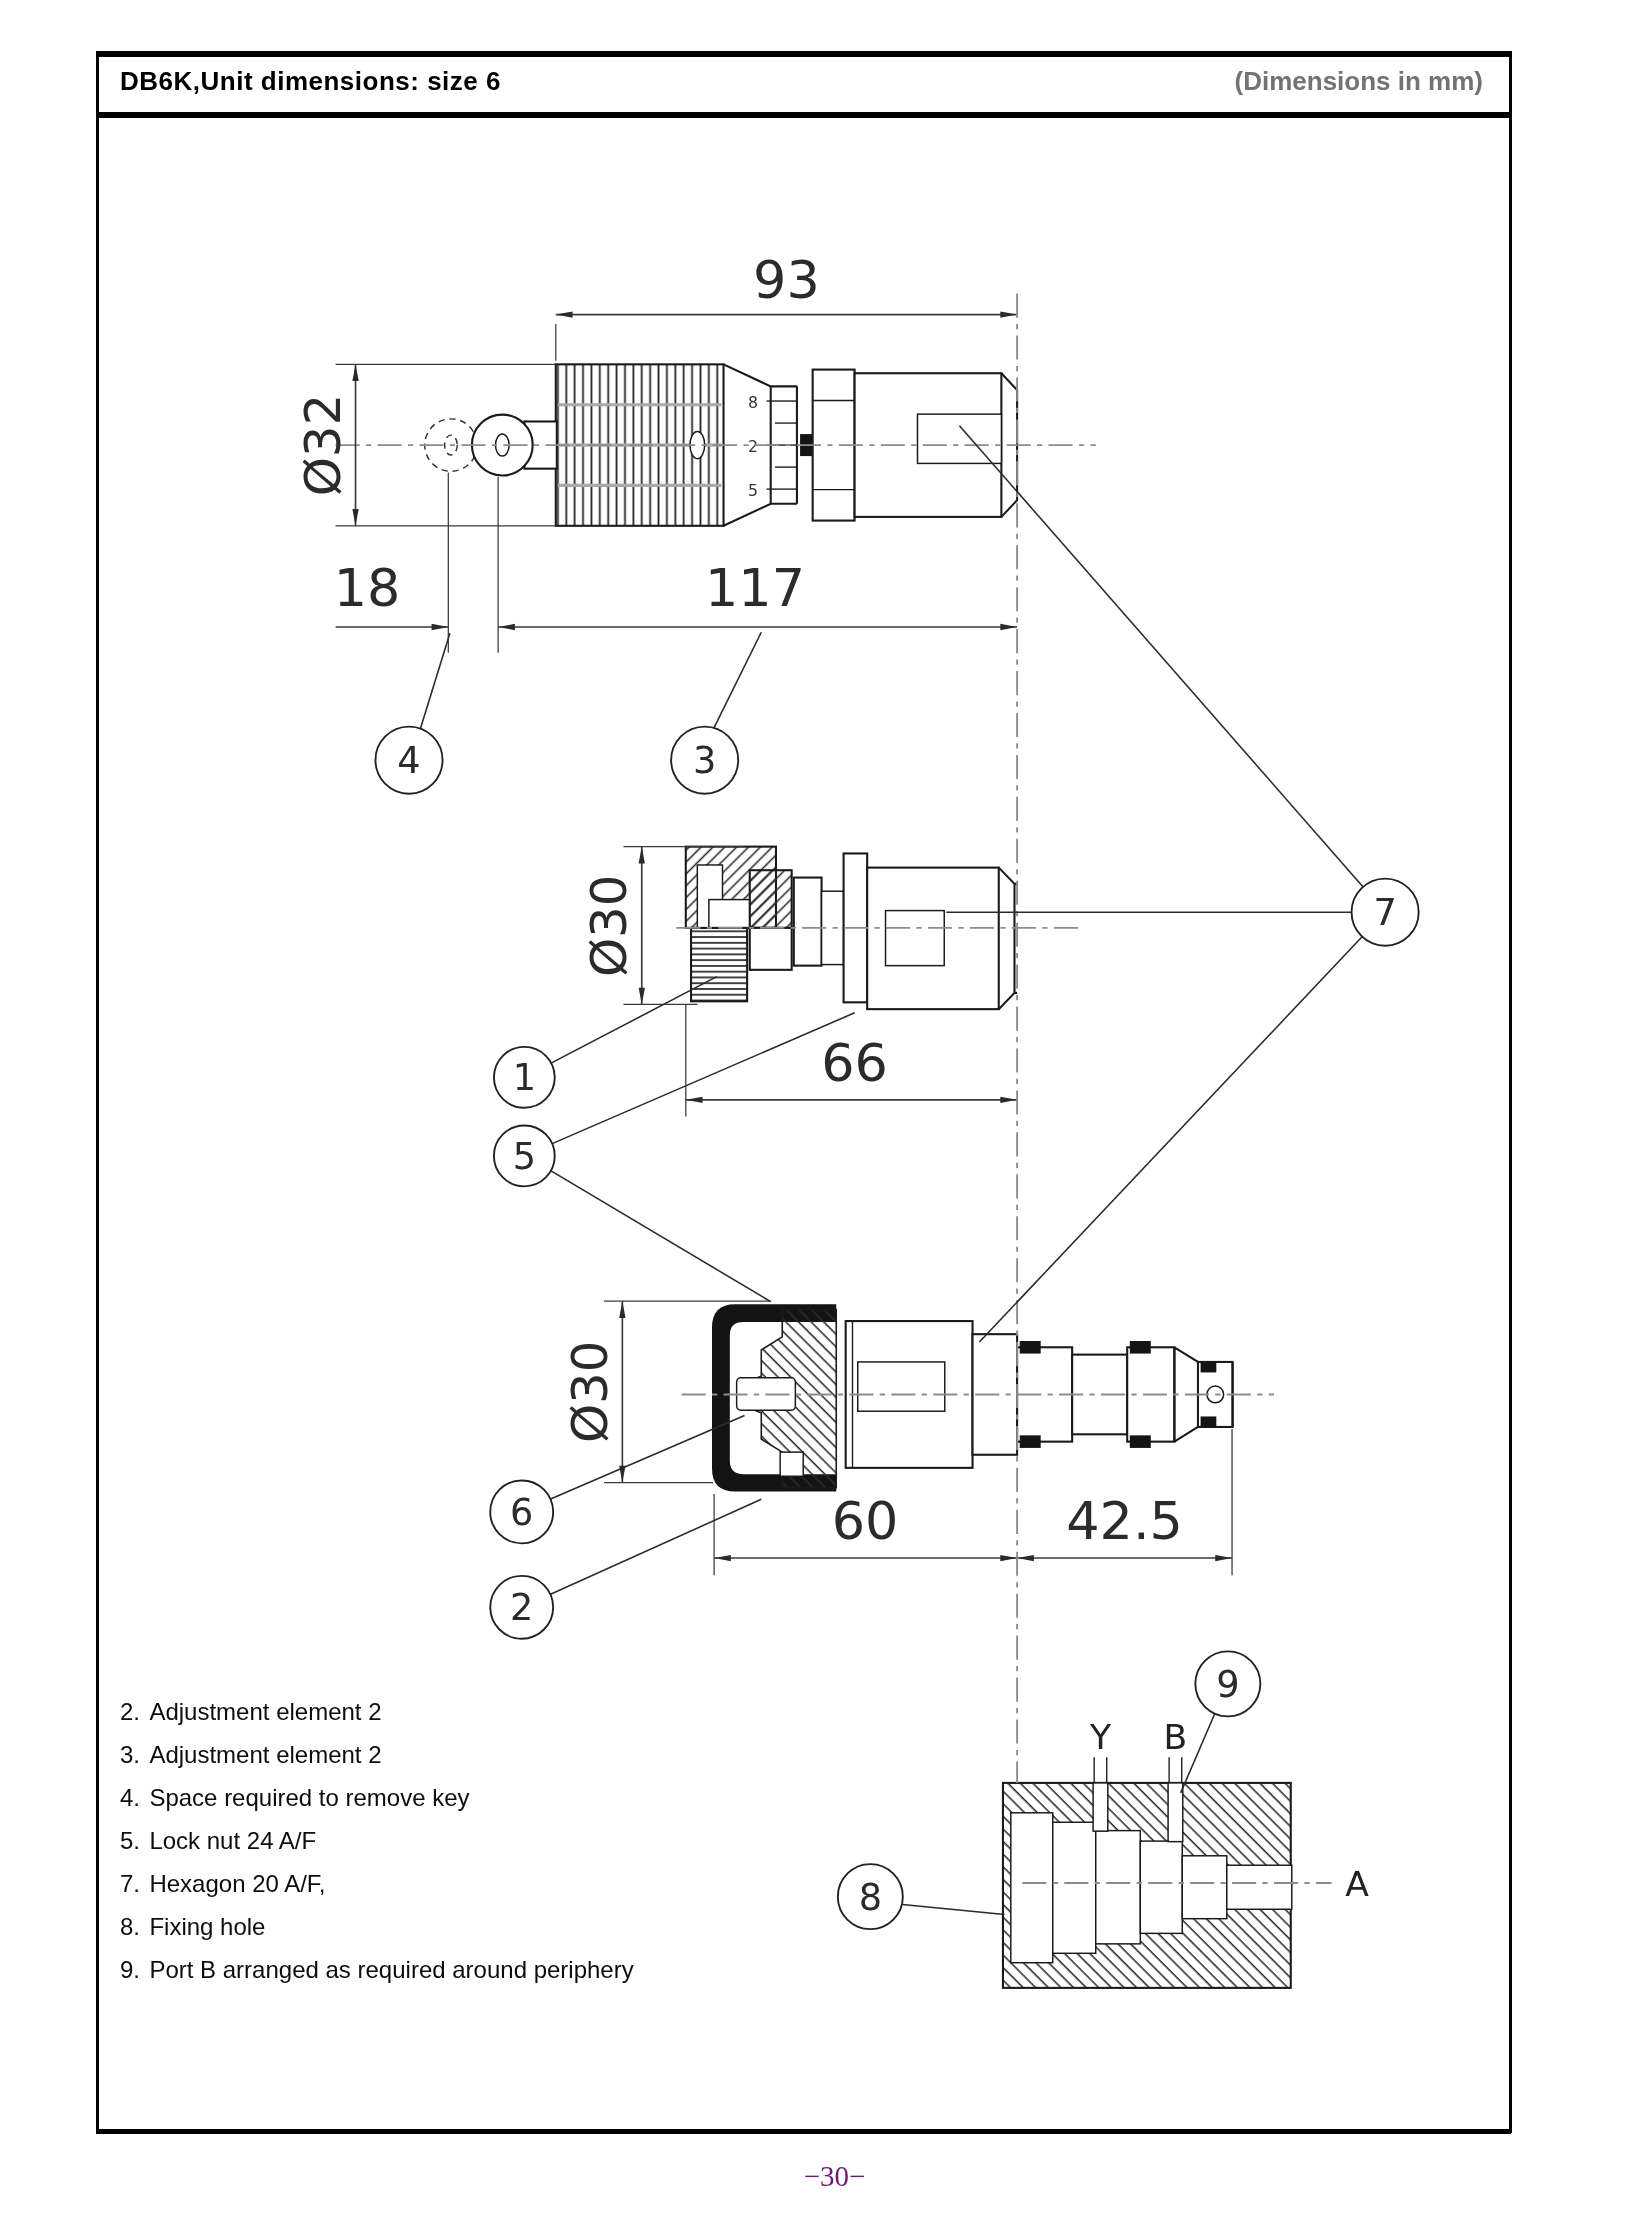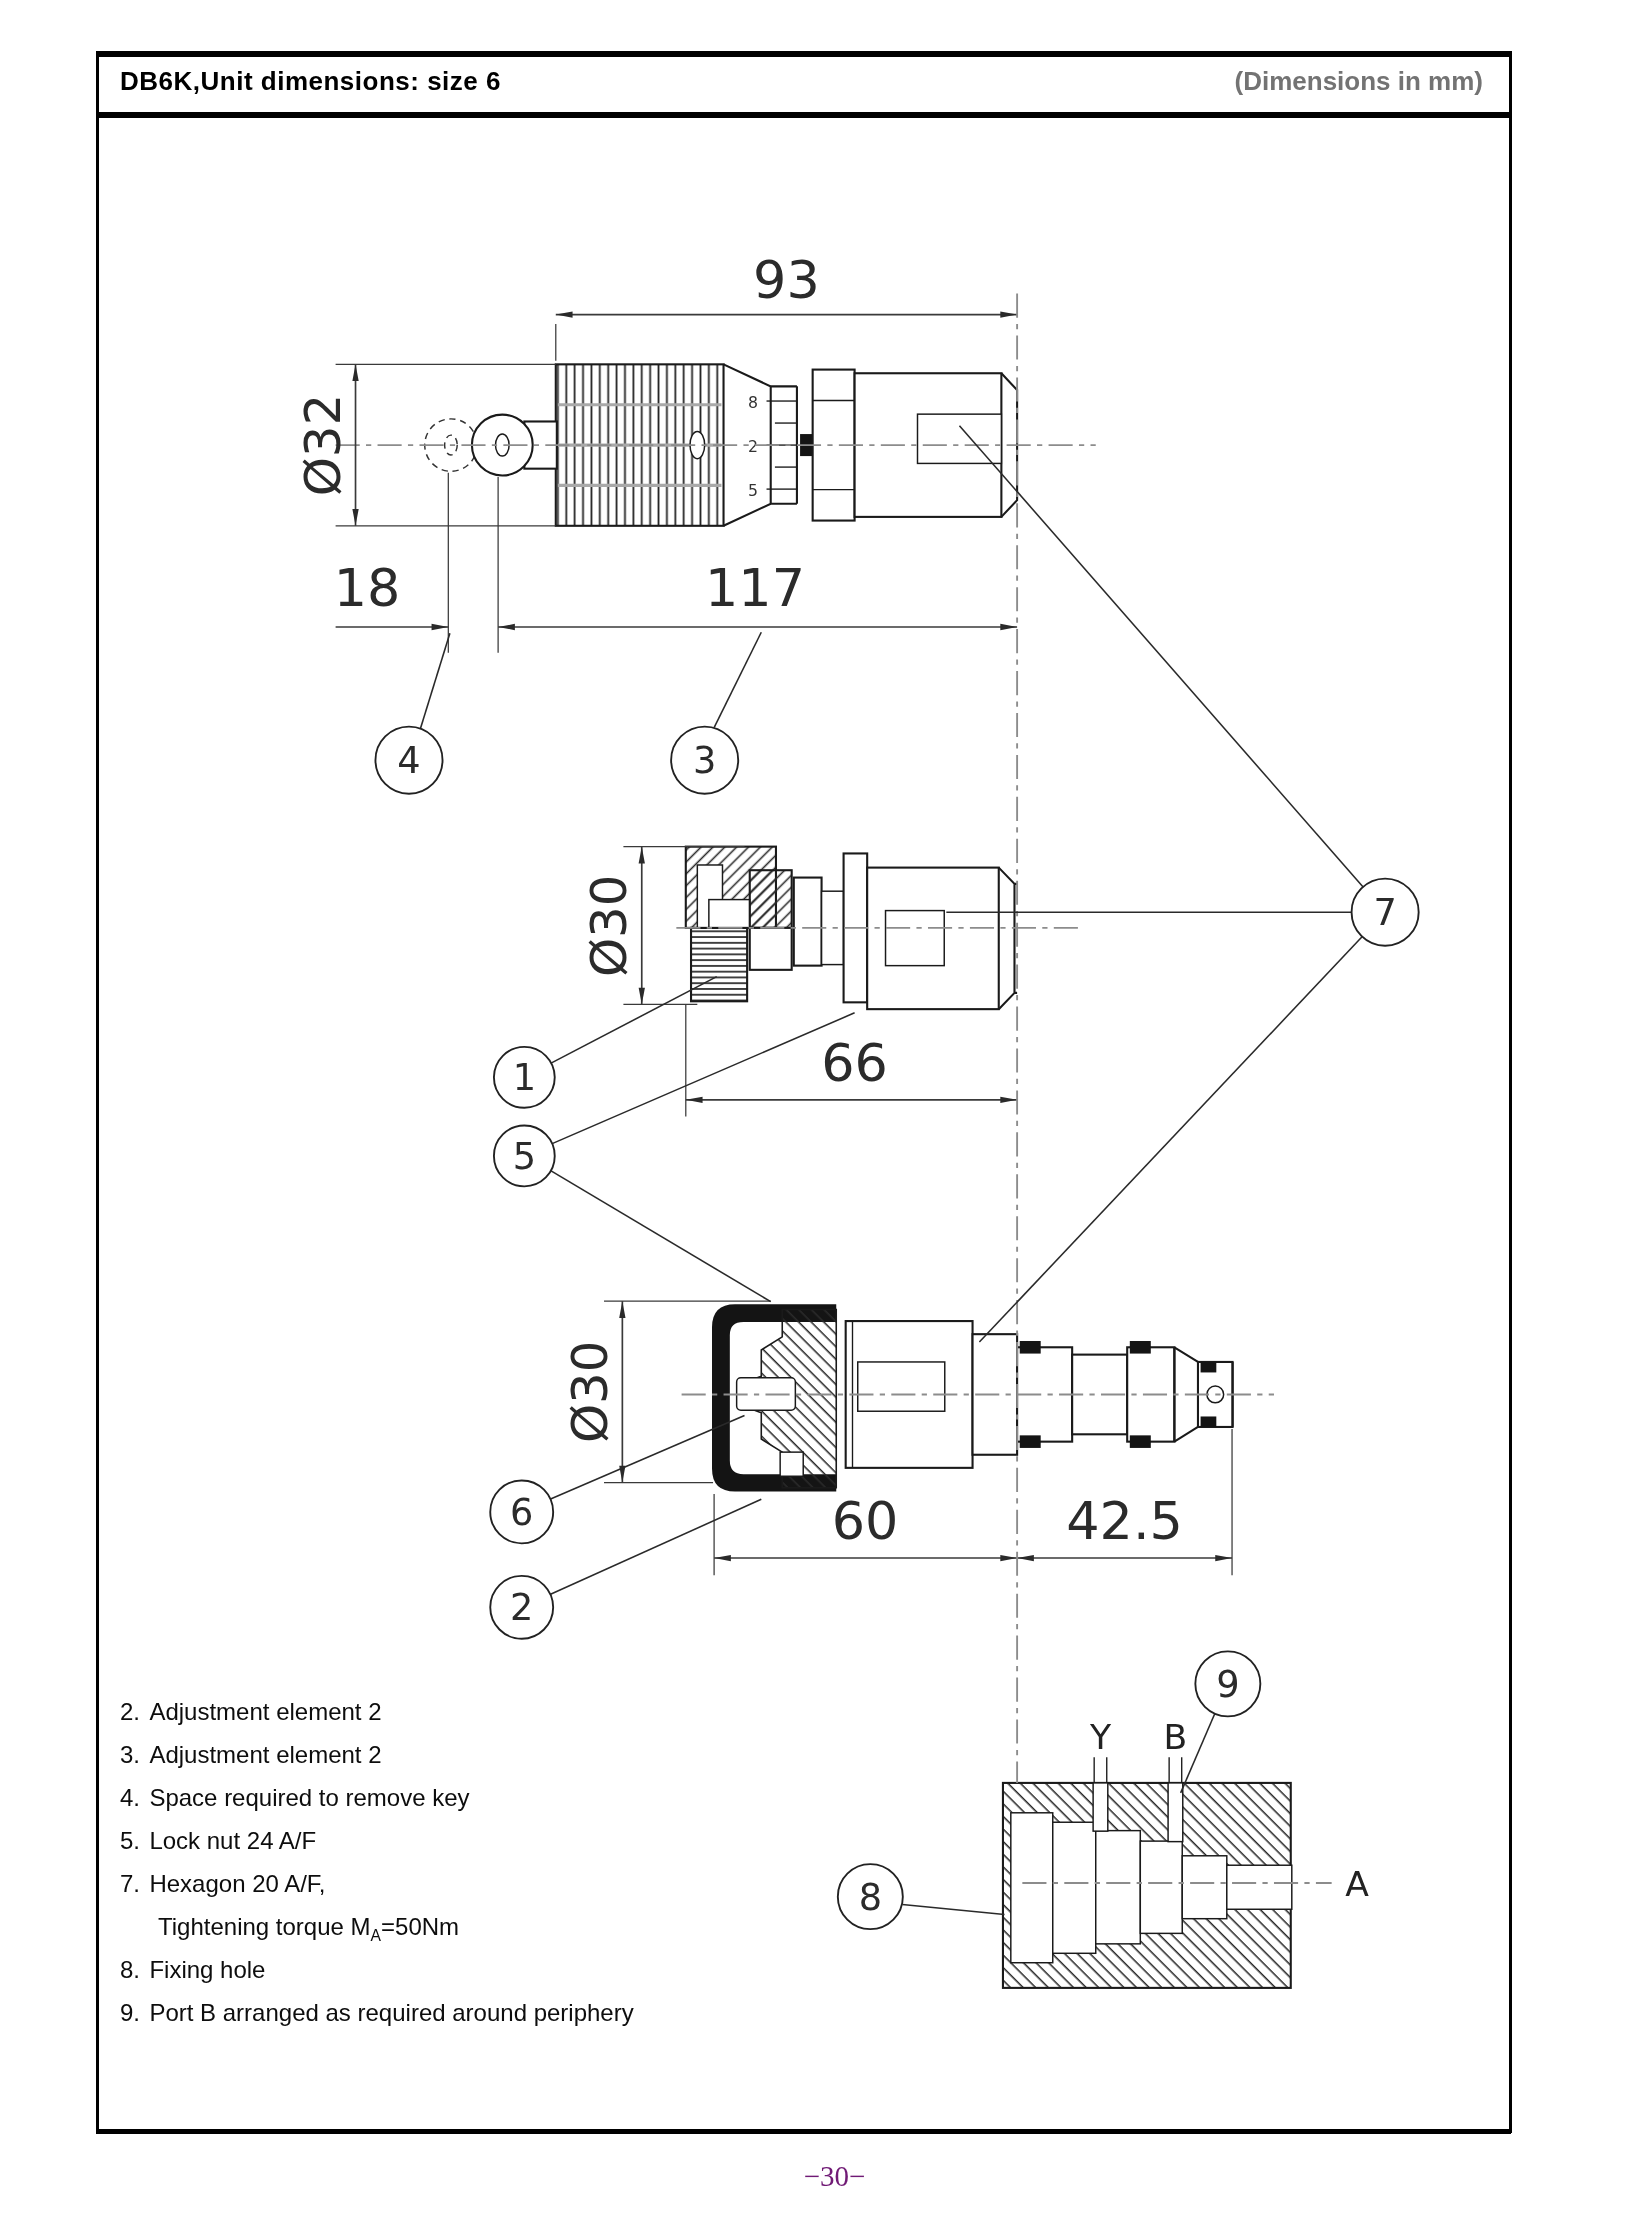--- a/index.html
+++ b/index.html
@@ -252,21 +252,20 @@
       <text class="ctxt" x="1660" y="3643" text-anchor="middle">8</text>
     </g>
   </svg>
 
   <div class="legend">
     <div class="lrow"><span>2.</span><span class="sp"></span><span>Adjustment element 2</span></div>
     <div class="lrow"><span>3.</span><span class="sp"></span><span>Adjustment element 2</span></div>
     <div class="lrow"><span>4.</span><span class="sp"></span><span>Space required to remove key</span></div>
     <div class="lrow"><span>5.</span><span class="sp"></span><span>Lock nut 24 A/F</span></div>
     <div class="lrow"><span>7.</span><span class="sp"></span><span>Hexagon 20 A/F,</span></div>
-    <div class="lrow indent"><span>Tightening torque M</span><sub>A</sub><span>=50Nm</span></div>
     <div class="lrow"><span>8.</span><span class="sp"></span><span>Fixing hole</span></div>
     <div class="lrow"><span>9.</span><span class="sp"></span><span>Port B arranged as required around periphery</span></div>
   </div>
 
   <div class="pagenum">−30−</div>
 
 </div>
 
 
 </body></html>

